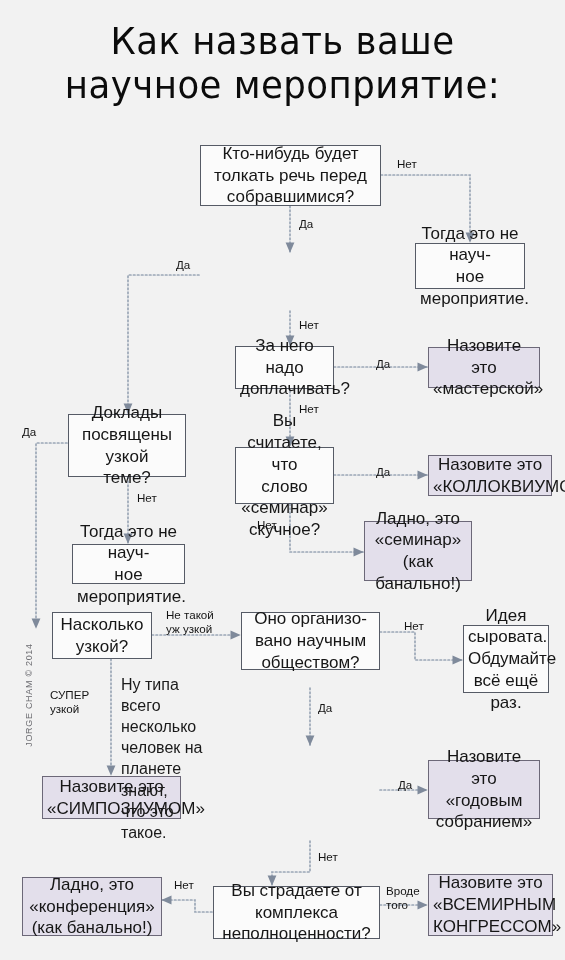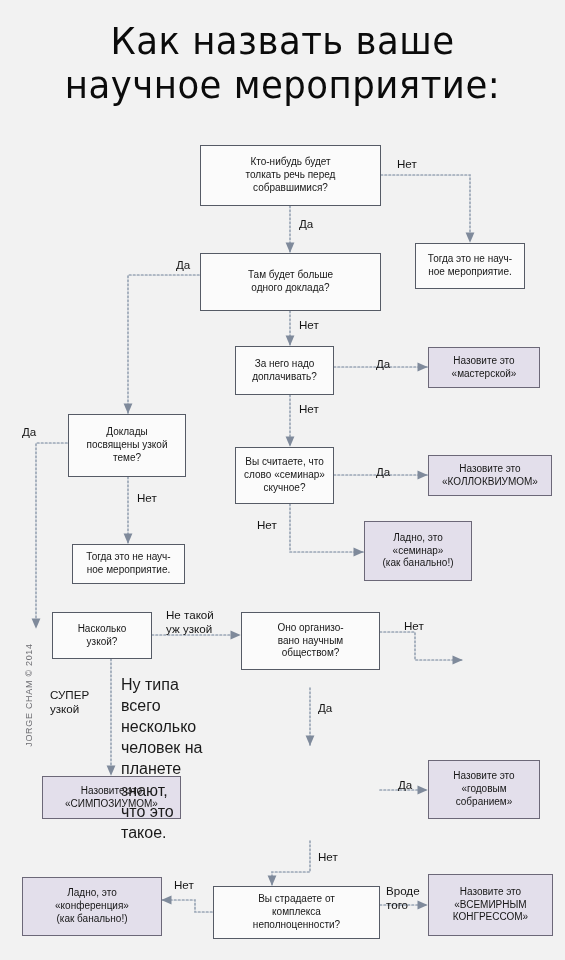--- a/index.html
+++ b/index.html
@@ -26,21 +26,21 @@
   .title .l2{display:block;}
 
   
   .node{
     position:absolute;
     box-sizing:border-box;
     border:1.4px solid #565b66;
     background:#fbfbfb;
     display:flex;align-items:center;justify-content:center;
     text-align:center;
-    font-size:10px;
+    font-size:17px;
     line-height:1.28;
     padding:3px 4px;
     color:#161616;
   }
   .node.term{
     background:#e3dfeb;
     border-color:#6c6878;
   }
   .node span{display:block;width:100%;white-space:pre-line;}
 
@@ -134,26 +134,22 @@
     <span>Кто-нибудь будет
 толкать речь перед
 собравшимися?</span>
     </div>
 
   <div class="node" style="left:415px;top:243px;width:110px;height:46px;">
     <span>Тогда это не науч-
 ное мероприятие.</span>
     </div>
 
-  <div class="node" style="left:200px;top:253px;width:181px;height:58px;">
-    <span>Там будет больше
-одного доклада?</span>
-    </div>
-
-  <div class="node" style="left:235px;top:346px;width:99px;height:49px;">
+
+  <div class="node" style="left:235px;top:346px;width:99px;height:43px;">
     <span>За него надо
 доплачивать?</span>
     </div>
 
   <div class="node term" style="left:428px;top:347px;width:112px;height:41px;">
     <span>Назовите это
 «мастерской»</span>
     </div>
 
   <div class="node" style="left:68px;top:414px;width:118px;height:63px;">
@@ -188,20 +184,26 @@
     <span>Оно организо-
 вано научным
 обществом?</span>
     </div>
 
   <div class="node" style="left:52px;top:612px;width:100px;height:47px;">
     <span>Насколько
 узкой?</span>
     </div>
 
+  <div class="node" style="left:463px;top:625px;width:86px;height:68px;">
+    <span>Идея
+сыровата.
+Обдумайте
+всё ещё раз.</span>
+    </div>
 
   <div class="node term" style="left:42px;top:776px;width:139px;height:43px;">
     <span>Назовите это
 «СИМПОЗИУМОМ»</span>
     </div>
 
 
   <div class="node term" style="left:428px;top:760px;width:112px;height:59px;">
     <span>Назовите это
 «годовым

